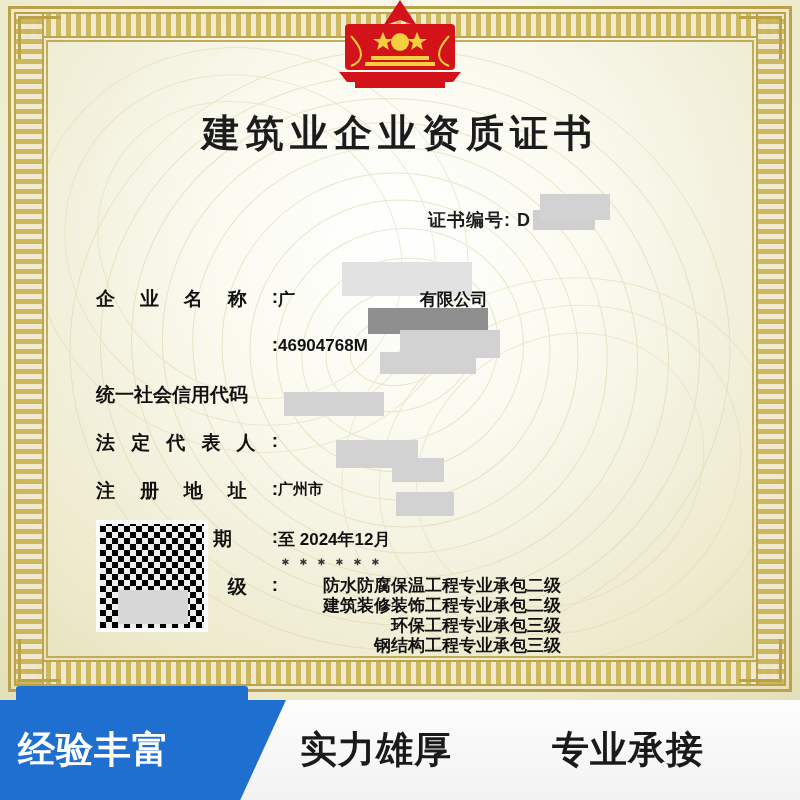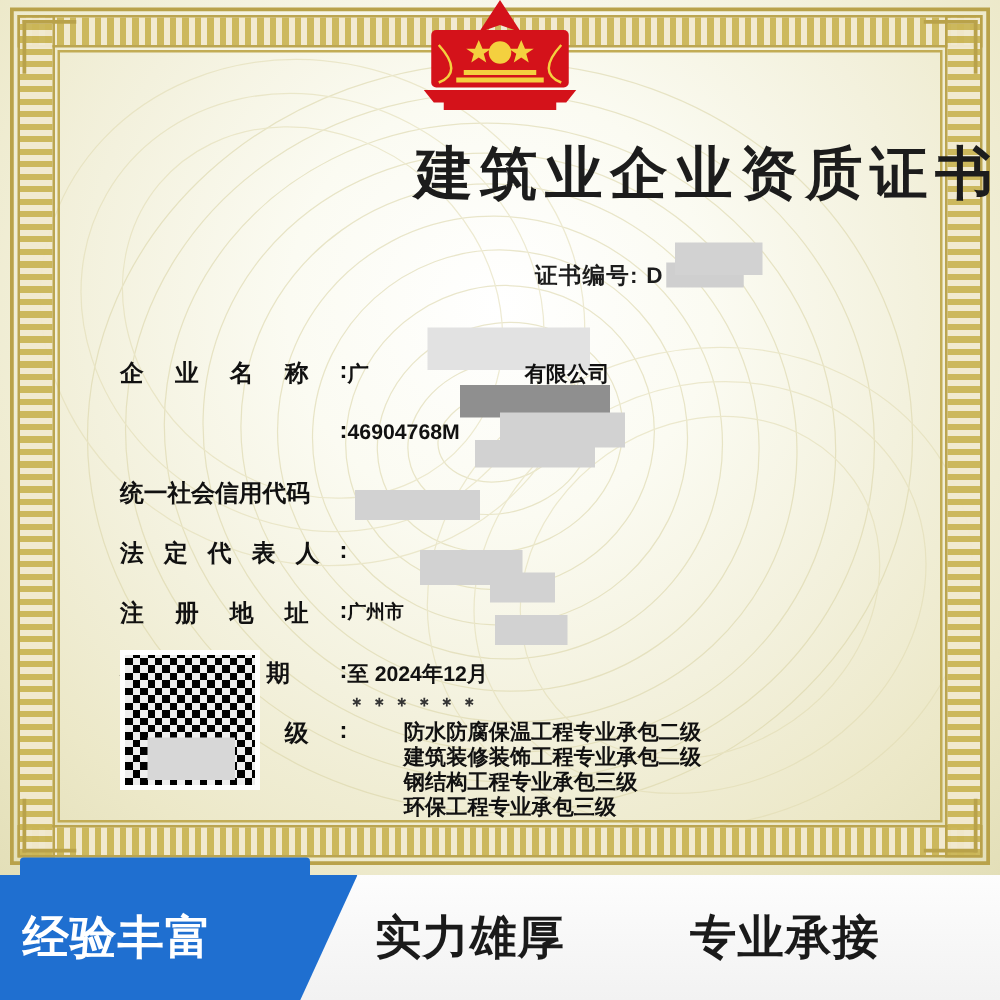--- a/index.html
+++ b/index.html
@@ -54,23 +54,23 @@
 
   
   .emblem{
     position:absolute;left:50%;top:-4px;transform:translateX(-50%);
     width:150px;height:110px;
   }
   .emblem svg{width:100%;height:100%;}
 
   
   .cert-title{
-    position:absolute;left:0;right:0;top:108px;text-align:right;
+    position:absolute;left:0;right:0;top:108px;text-align:center;
     font-family:"DejaVu Sans","Liberation Sans",sans-serif;
-    font-size:46px;font-weight:bold;color:#1c1c1c;
+    font-size:38px;font-weight:bold;color:#1c1c1c;
     letter-spacing:6px;
   }
   .cert-no{
     position:absolute;right:205px;top:208px;
     font-size:18px;color:#1d1d1d;font-weight:bold;letter-spacing:1px;
     white-space:nowrap;
   }
   .cert-no .redact{
     display:inline-block;width:62px;height:20px;background:#cfcfcf;
     vertical-align:-4px;margin-left:2px;
@@ -82,21 +82,21 @@
   }
   .field{display:flex;align-items:flex-start;margin-bottom:22px;}
   .field .lbl{
     width:182px;flex:0 0 182px;
     font-size:19px;font-weight:bold;color:#111;
     display:flex;justify-content:space-between;
   }
   .field .lbl span{display:inline-block;}
   .field .val{
     font-size:17px;color:#111;font-weight:bold;padding-top:2px;
-    position:relative;white-space:nowrap;
+    position:relative;white-space:nowrap;text-align:right;
   }
   .field .val.small{font-size:15px;}
   .qual{line-height:1.18;font-size:13.5px;font-weight:bold;}
   .qual div{white-space:nowrap;margin-left:45px;}
 
   
   .blk{position:absolute;background:#d2d2d2;}
   .blk.dark{background:#8f8f8f;}
   .blk.light{background:#e2e2e2;}
 
@@ -281,22 +281,22 @@
         <div class="lbl">
           <span>资</span>
           <span>质</span>
           <span>等</span>
           <span>级</span>
           <span>:</span>
         </div>
         <div class="val qual">
           <div>防水防腐保温工程专业承包二级</div>
           <div>建筑装修装饰工程专业承包二级</div>
+          <div>环保工程专业承包三级</div>
           <div>钢结构工程专业承包三级</div>
-          <div>环保工程专业承包三级</div>
         </div>
       </div>
 
     </div>
 
     <div class="stars">＊＊＊＊＊＊</div>
 
     <div class="qr"></div>
     <div class="qr-cover"></div>
 

